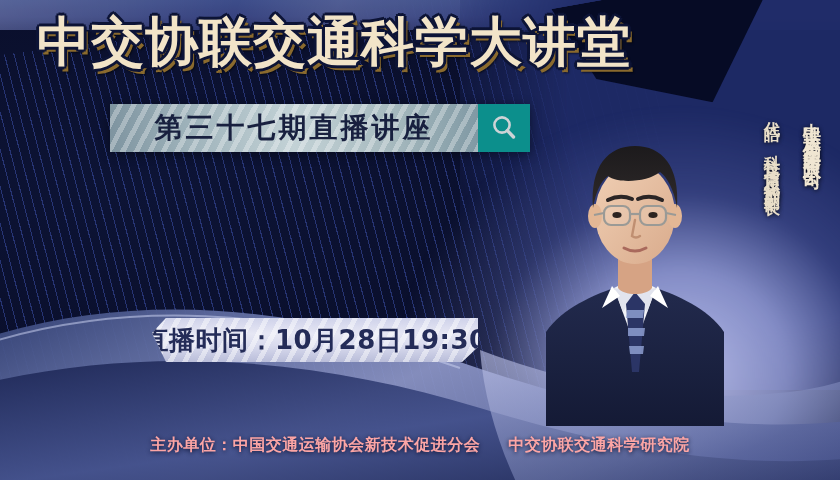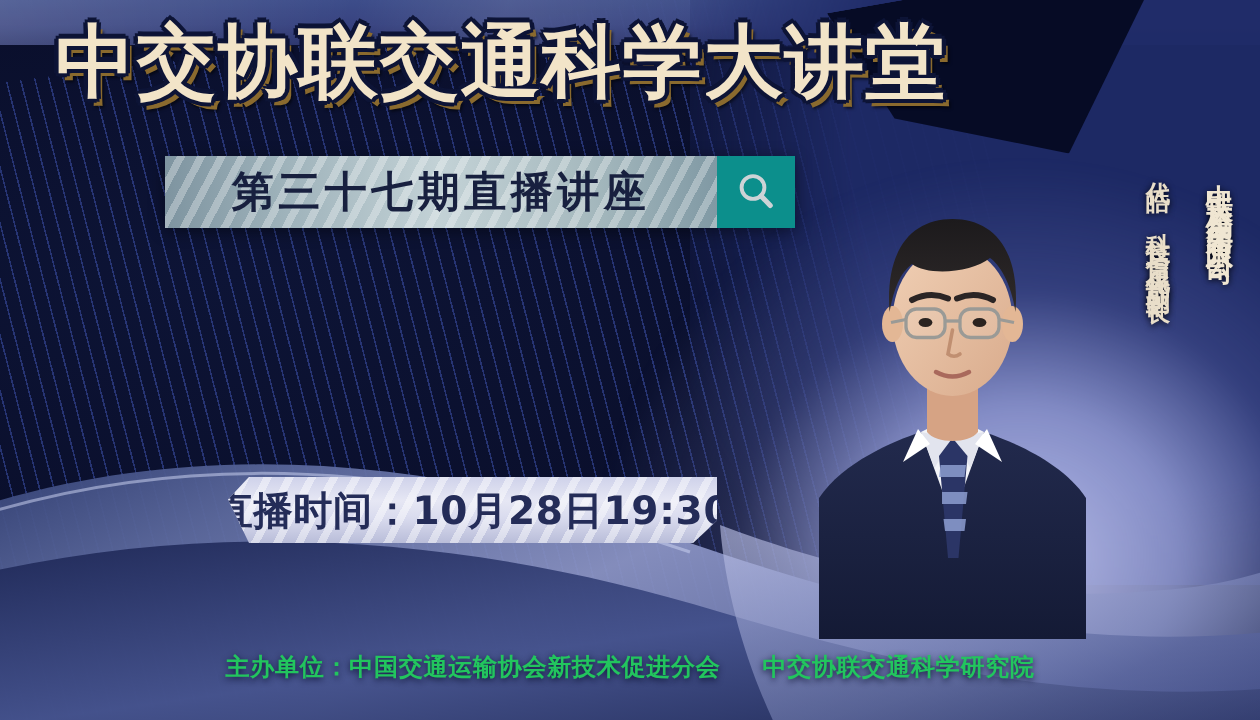--- a/index.html
+++ b/index.html
@@ -194,21 +194,21 @@
     font-size:16px;letter-spacing:5px;font-weight:bold;
     color:#e9dec9;
   }
 
   
   .footer{
     position:absolute;left:0;bottom:24px;width:840px;
     text-align:center;
     z-index:7;
     font-size:16px;font-weight:bold;letter-spacing:.5px;
-    color:#22c55e;
+    color:#fca5a5;
     font-family:"DejaVu Sans","Liberation Sans",sans-serif;
     text-shadow:0 1px 4px rgba(10,15,45,.9);
   }
   .footer .sep{display:inline-block;width:28px;}
 </style>
 </head>
 <body>
 
 <div class="poster">
 

